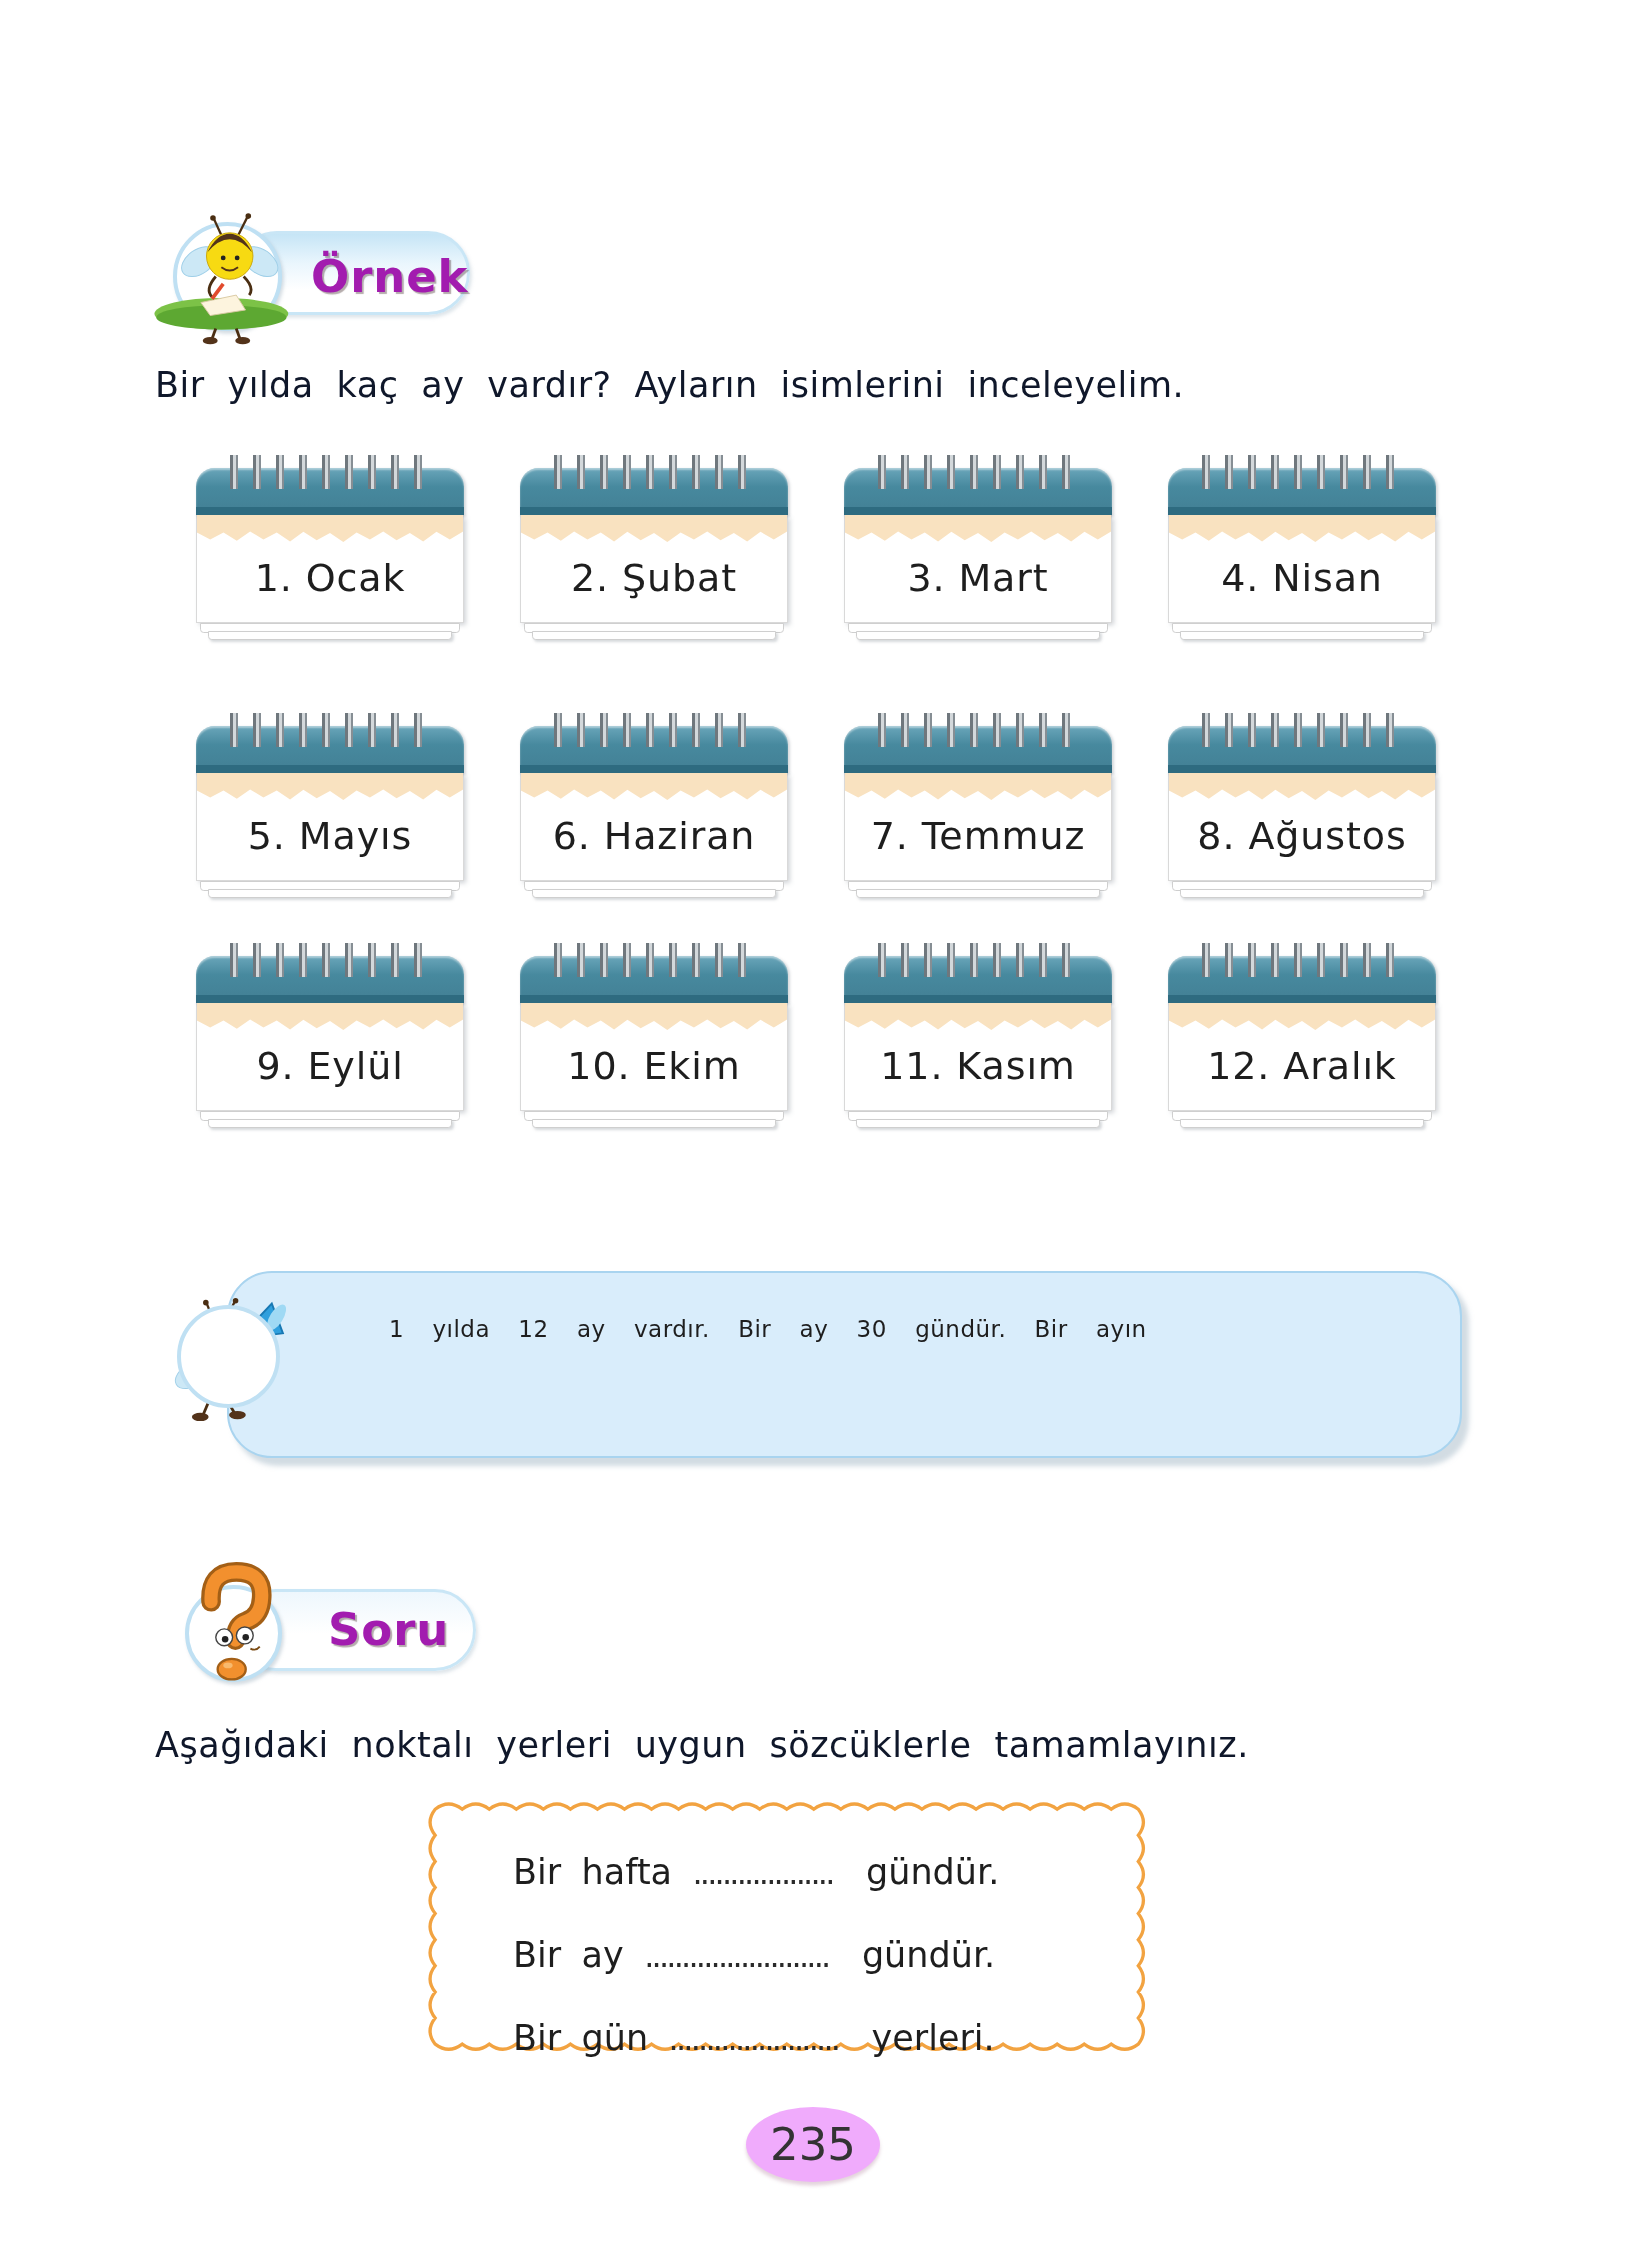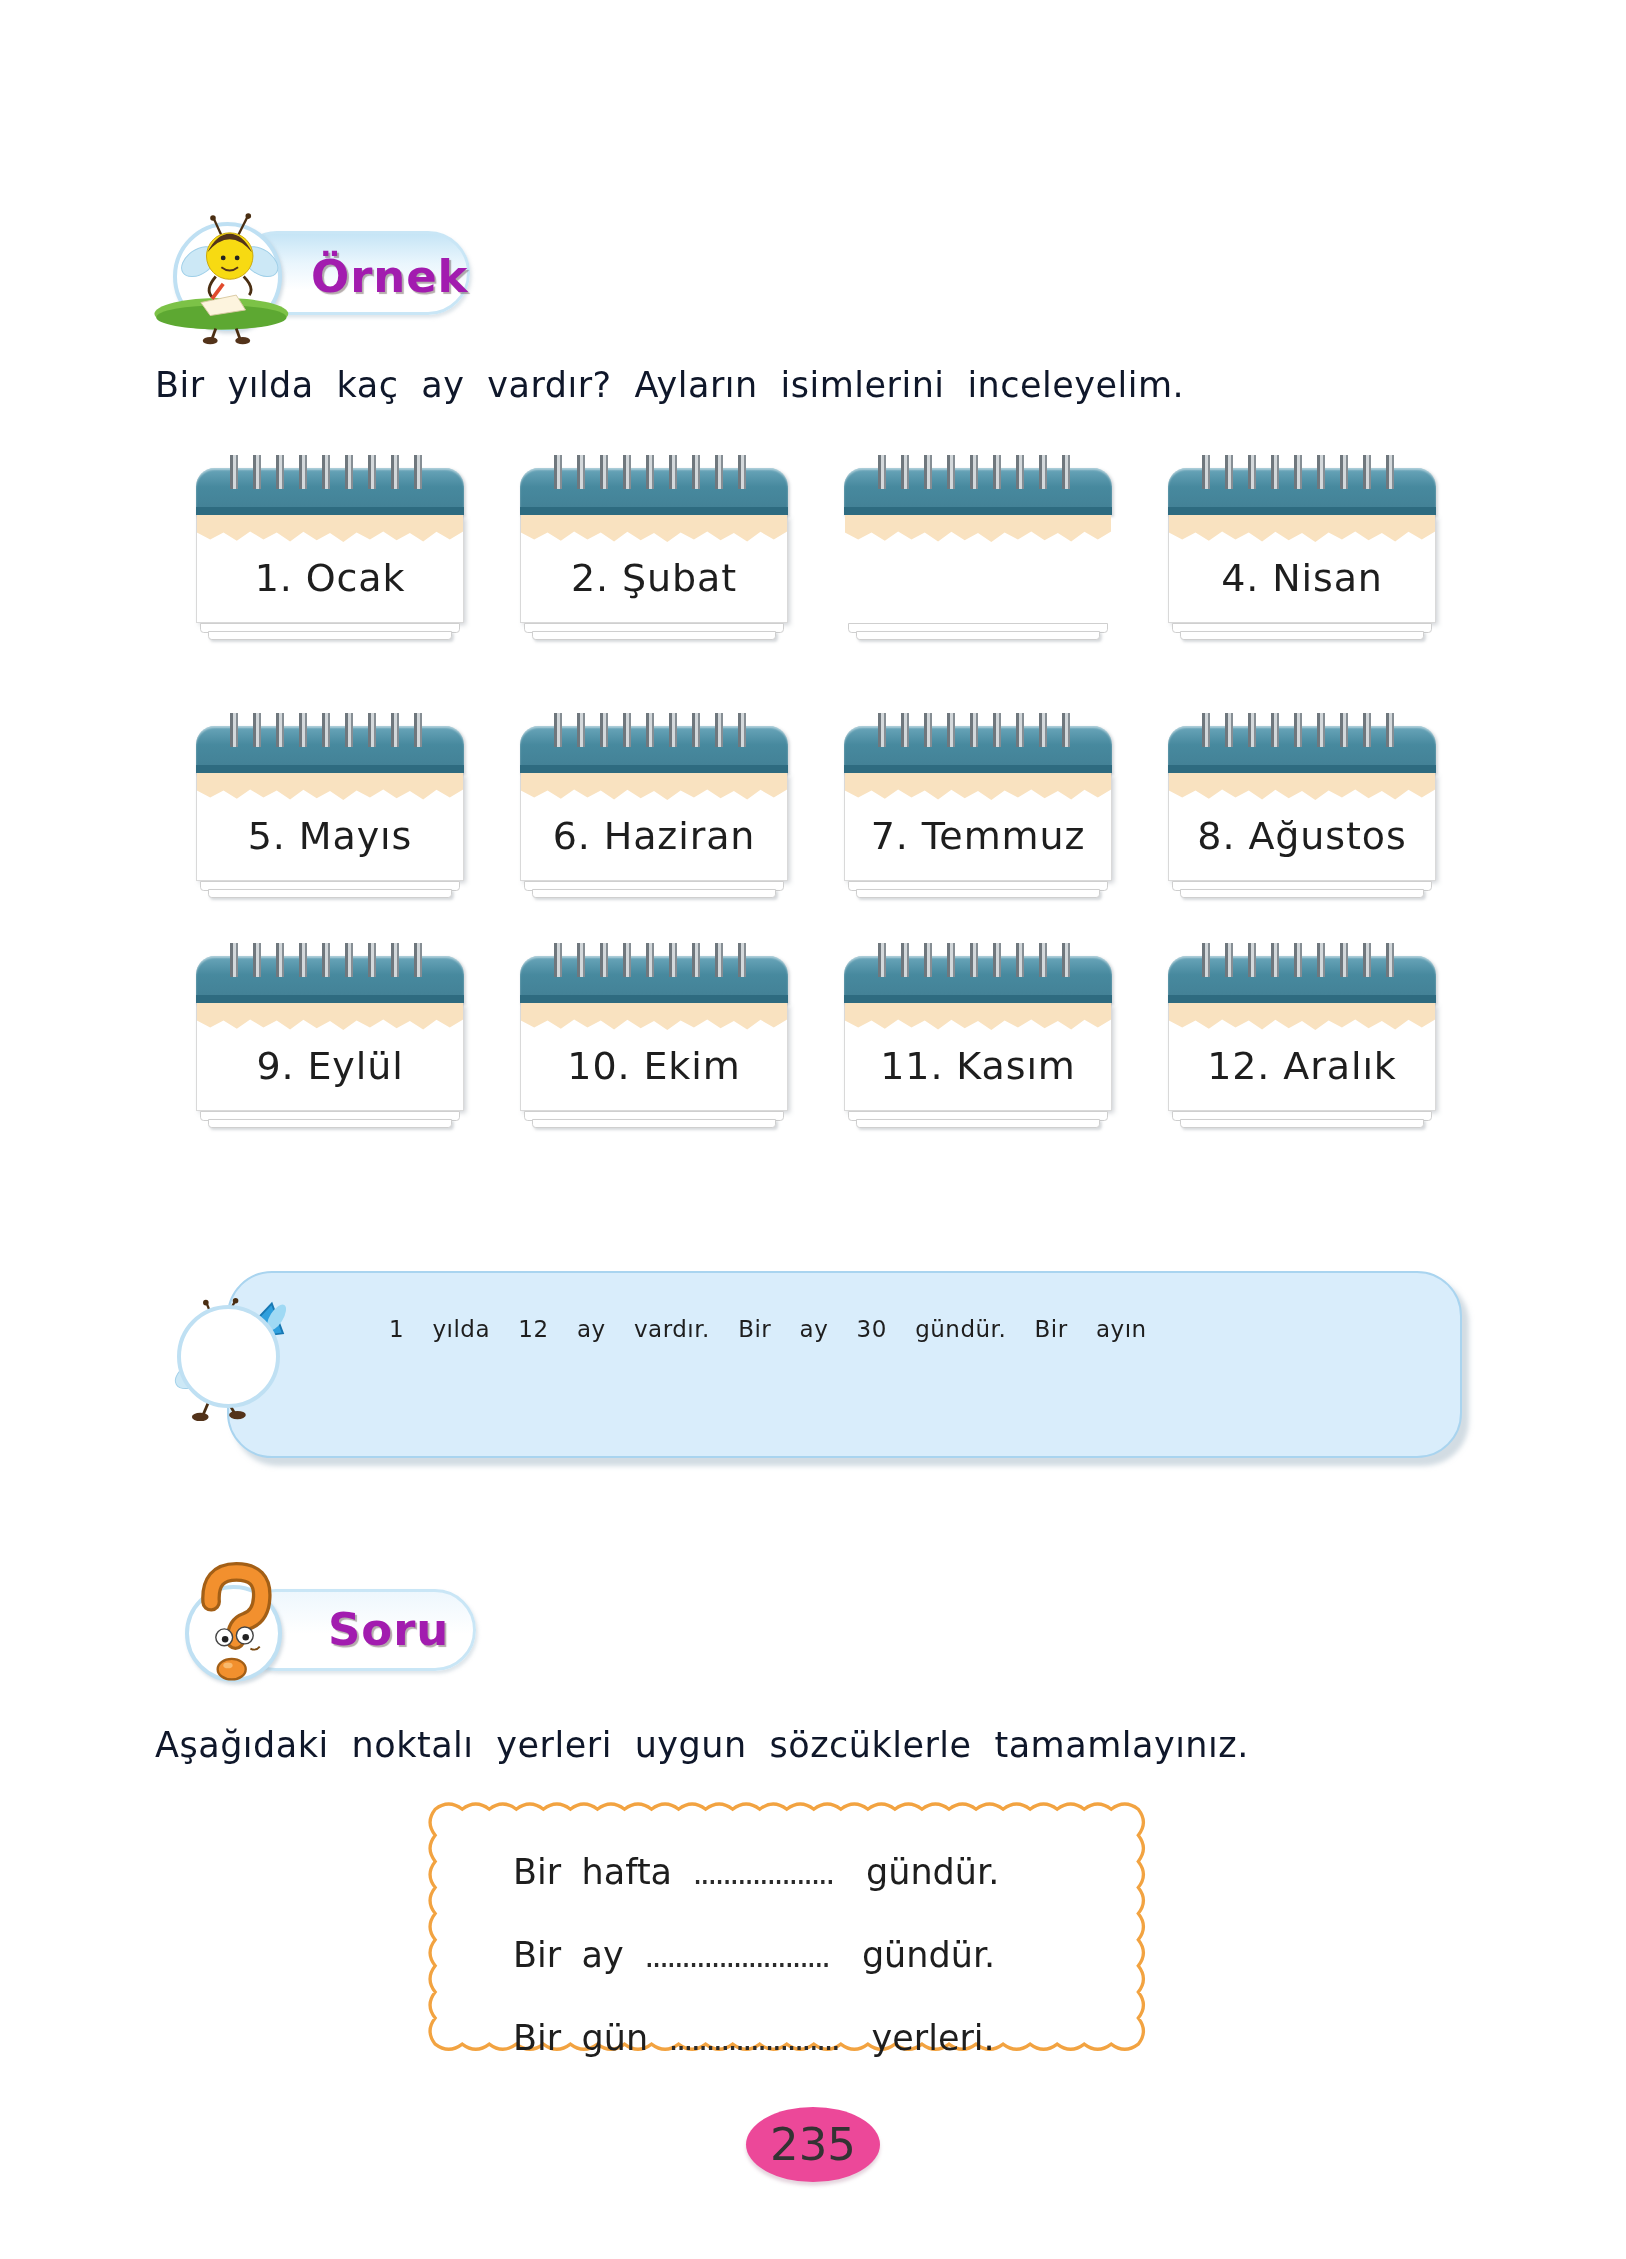--- a/index.html
+++ b/index.html
@@ -65,21 +65,21 @@
 
   
   .wavy-box{position:absolute;left:424px;top:1796px;width:732px;height:266px;}
   .wavy-border{position:absolute;left:0;top:0;}
   .blanks{position:absolute;left:89px;top:35px;font-size:35px;line-height:82px;color:#1e1e1e;}
   .blank-line{white-space:nowrap;word-spacing:9.3px;}
   .dots{letter-spacing:-2.8px;font-size:32px;color:#2a2a2a;}
   .blank-suffix{margin-left:13px;}
 
   
-  .page-num{position:absolute;left:746px;top:2107px;width:134px;height:75px;background:#ec4899;
+  .page-num{position:absolute;left:746px;top:2107px;width:134px;height:75px;background:#f0abfc;
     border-radius:50%;display:flex;align-items:center;justify-content:center;
     font-size:45px;color:#333;box-shadow:0 3.7px 3.7px rgba(195,160,180,.45);}
 </style>
 </head>
 <body>
 
 <div class="page">
 
   <div class="badge-pill pill-ornek"></div>
   <div class="badge-circle circle-ornek"></div>
@@ -131,20 +131,23 @@
       </div>
       <div class="cal-torn"></div>
       <div class="cal-pages">
           <div class="p1"></div>
           <div class="p2"></div>
         </div>
     </div>
     <div class="cal-card">
       <div class="cal-rings"></div>
       <div class="cal-header"></div>
+      <div class="cal-body">
+        <span class="month-label">3. Mart</span>
+      </div>
       <div class="cal-torn"></div>
       <div class="cal-pages">
           <div class="p1"></div>
           <div class="p2"></div>
         </div>
     </div>
     <div class="cal-card">
       <div class="cal-rings"></div>
       <div class="cal-header"></div>
       <div class="cal-body">

